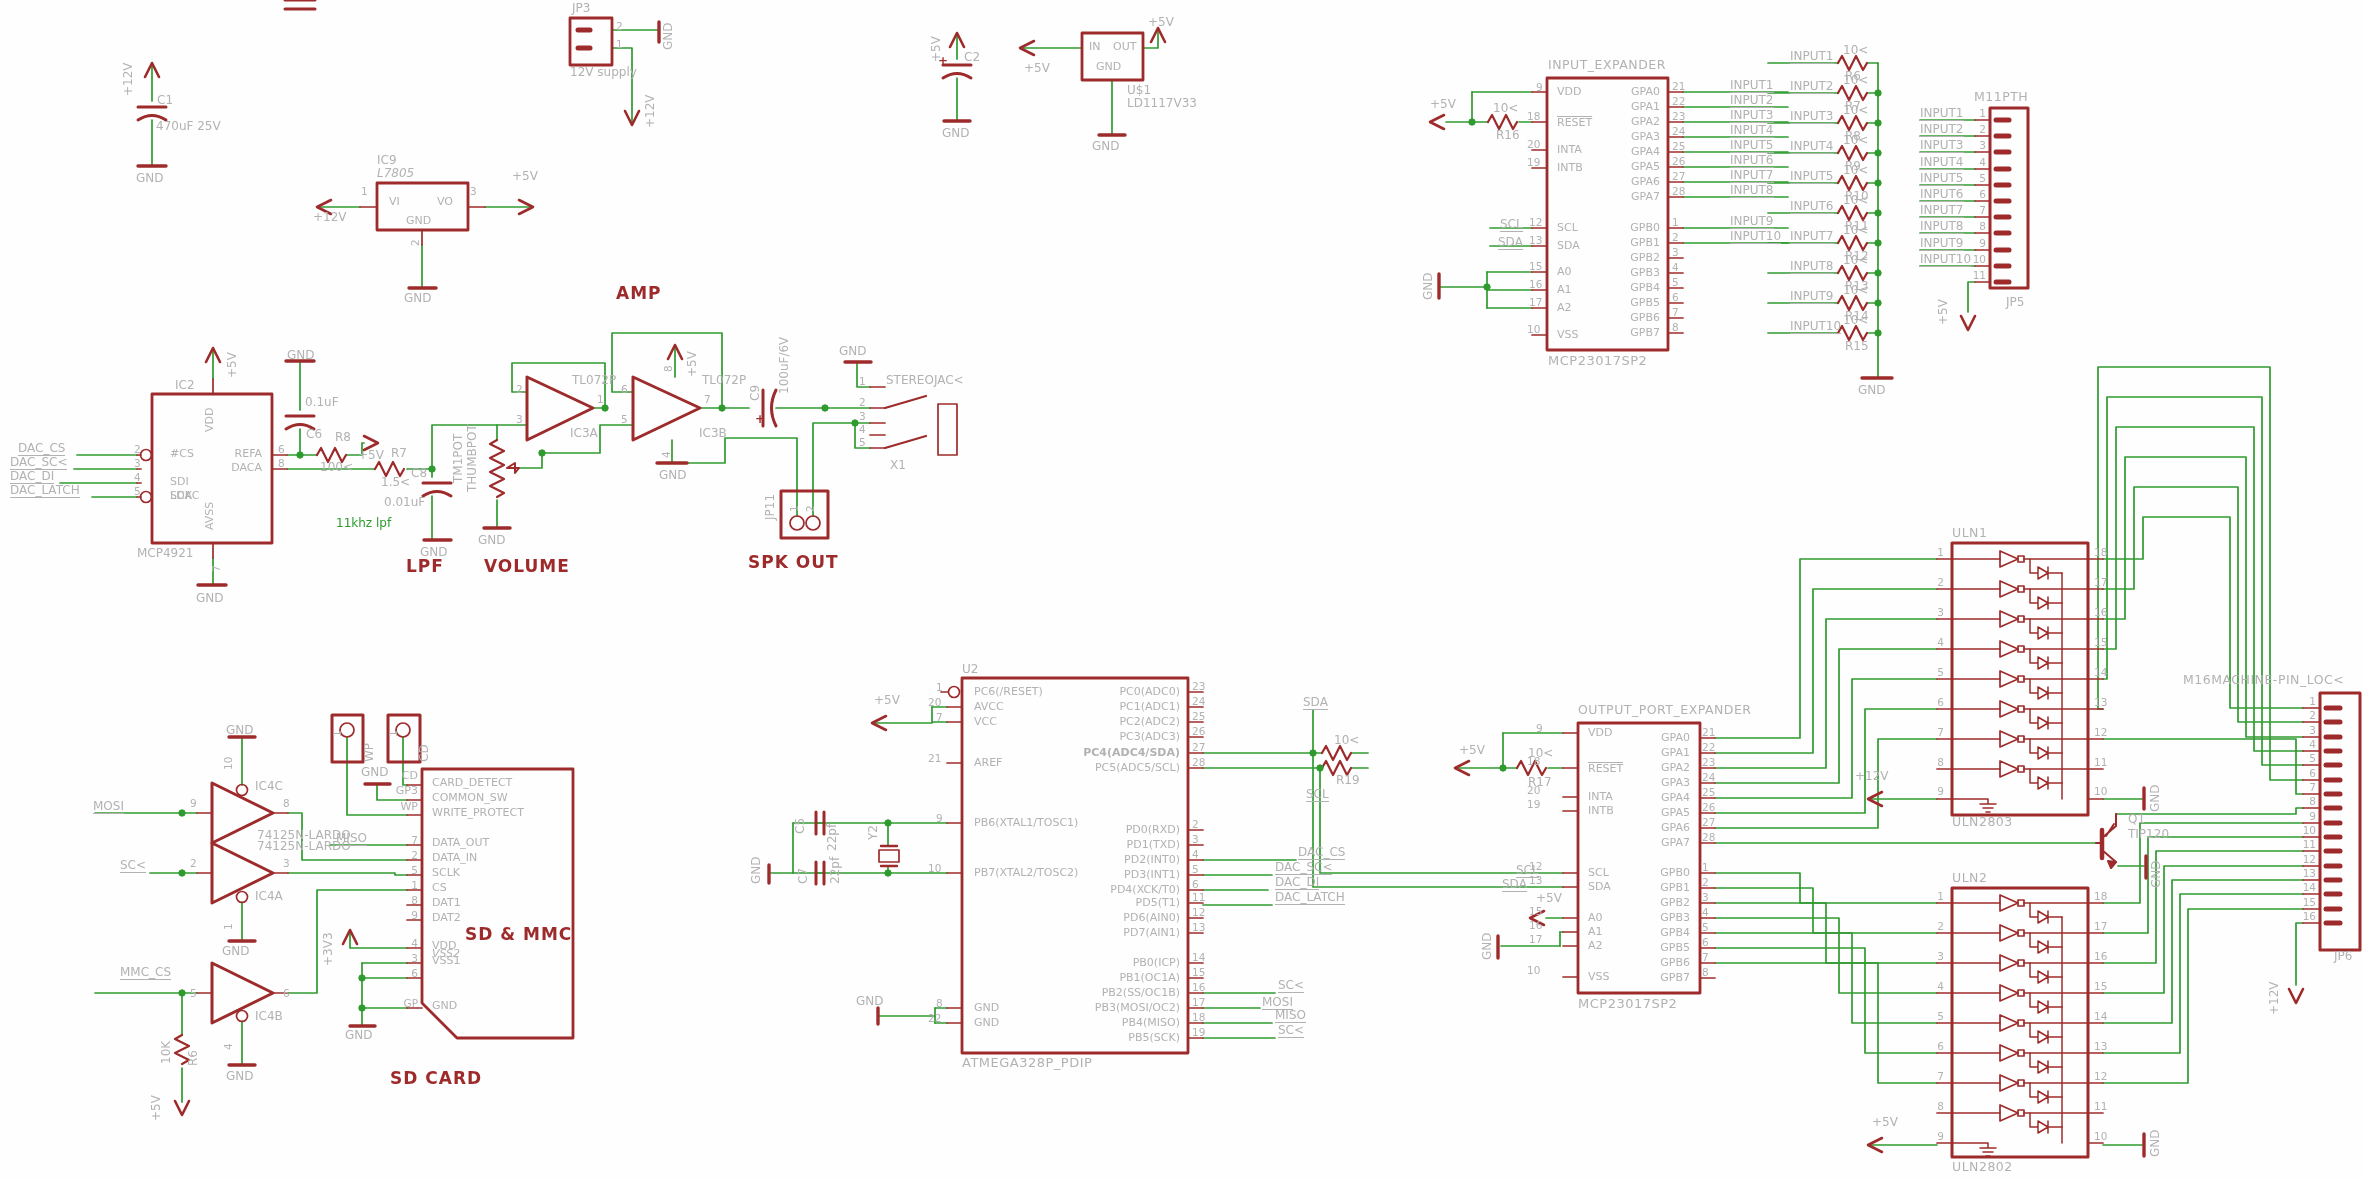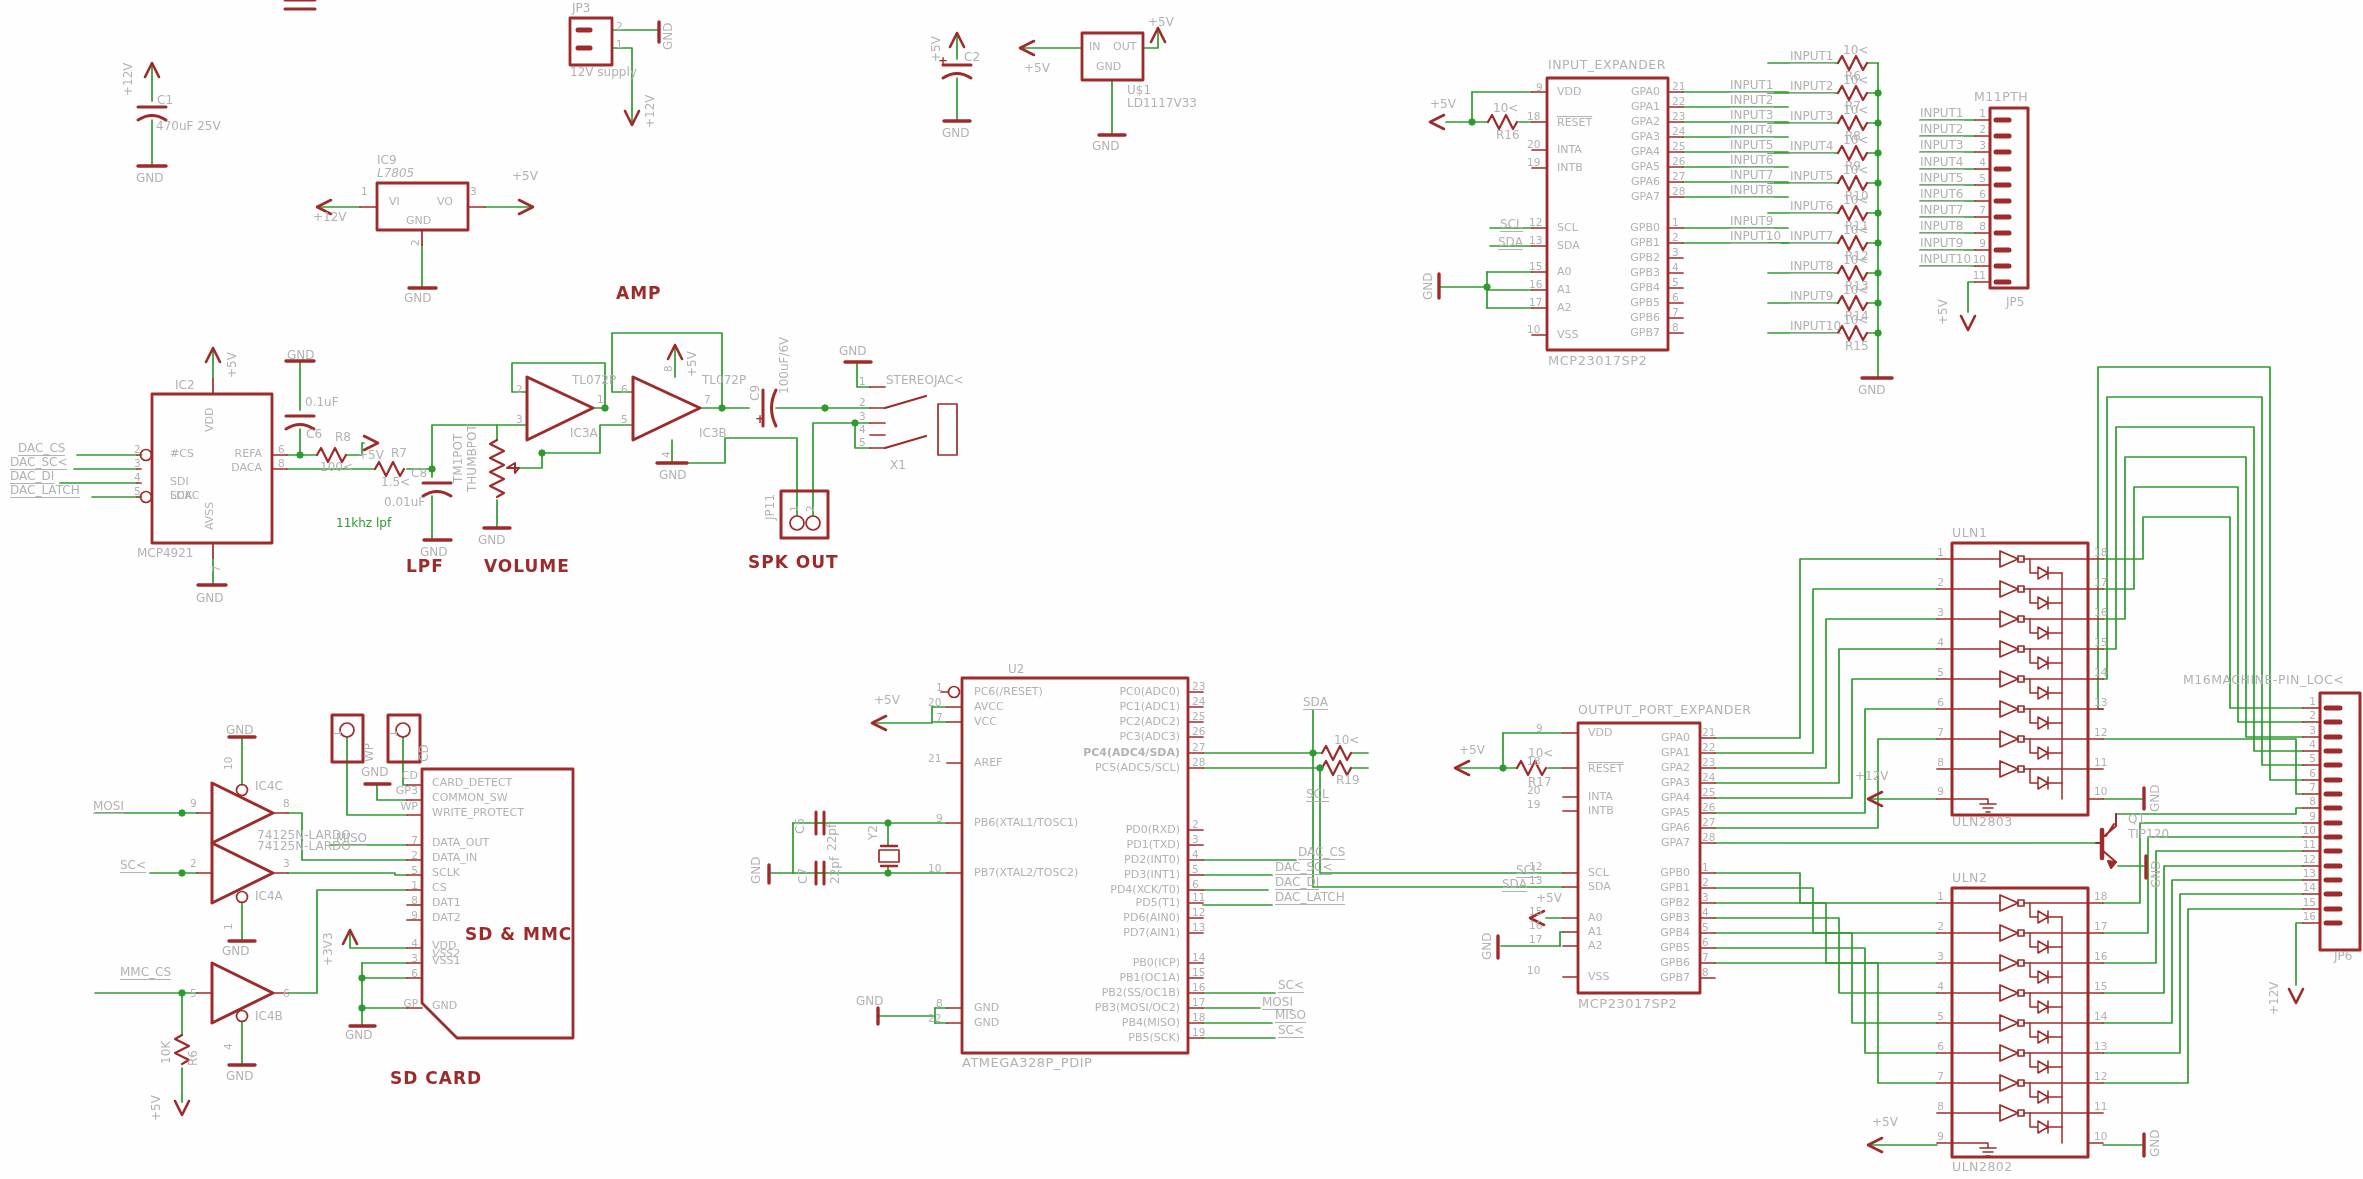--- a/index.html
+++ b/index.html
@@ -798,21 +798,21 @@
       <span class="lb S" style="left: 418px; top: 895px;">8</span>
       <span class="lb S" style="left: 418px; top: 910px;">9</span>
       <span class="lb S" style="left: 418px; top: 938px;">4</span>
       <span class="lb S" style="left: 418px; top: 953px;">3</span>
       <span class="lb S" style="left: 418px; top: 968px;">6</span>
       <span class="lb S" style="left: 418px; top: 998px;">GP</span>
       <span class="lb r" style="left: 465px; top: 926px;">SD &amp; MMC</span>
       <span class="lb g rot" style="left: 322px; top: 966px;">+3V3</span>
       <span class="lb g" style="left: 345px; top: 1029px;">GND</span>
       <span class="lb r" style="left: 390px; top: 1070px;">SD CARD</span>
-      <span class="lb g" style="left: 962px; top: 663px; margin-left: 46px;">U2</span>
+      <span class="lb g" style="left: 962px; top: 663px;">U2</span>
       <span class="lb m" style="left: 962px; top: 1056px;">ATMEGA328P_PDIP</span>
       <span class="lb s" style="left: 936px; top: 682px;">1</span>
       <span class="lb s" style="left: 928px; top: 697px;">20</span>
       <span class="lb s" style="left: 936px; top: 712px;">7</span>
       <span class="lb s" style="left: 928px; top: 753px;">21</span>
       <span class="lb s" style="left: 936px; top: 813px;">9</span>
       <span class="lb s" style="left: 928px; top: 863px;">10</span>
       <span class="lb s" style="left: 936px; top: 998px;">8</span>
       <span class="lb s" style="left: 928px; top: 1013px;">22</span>
       <span class="lb n" style="left: 974px; top: 686px;">PC6(/RESET)</span>

